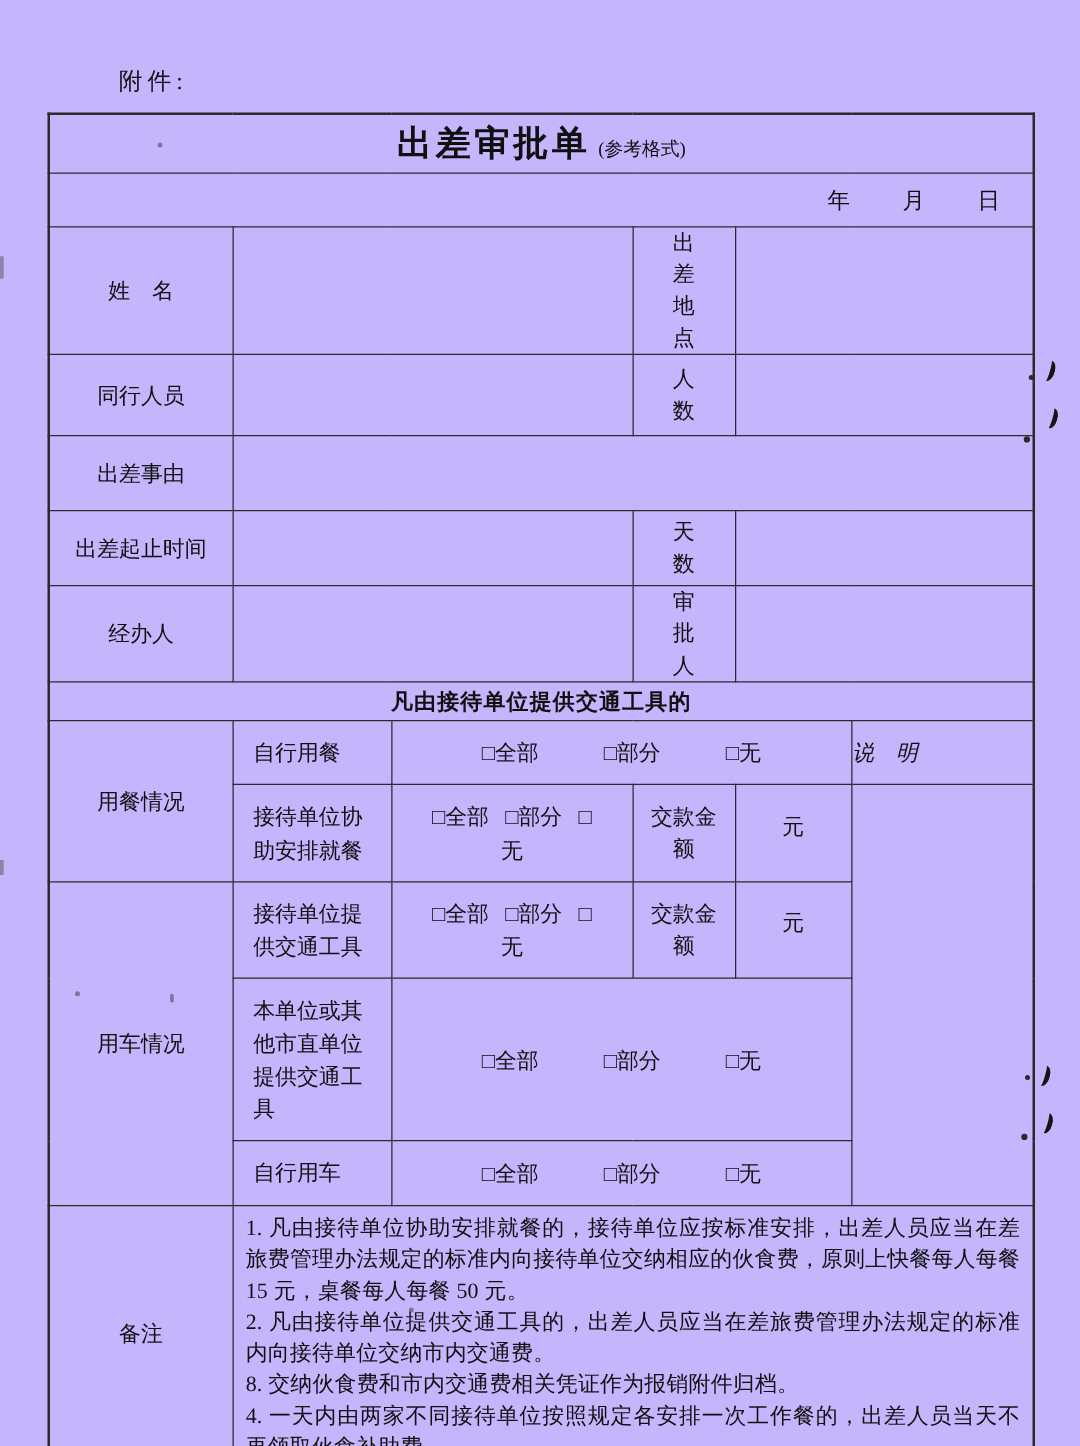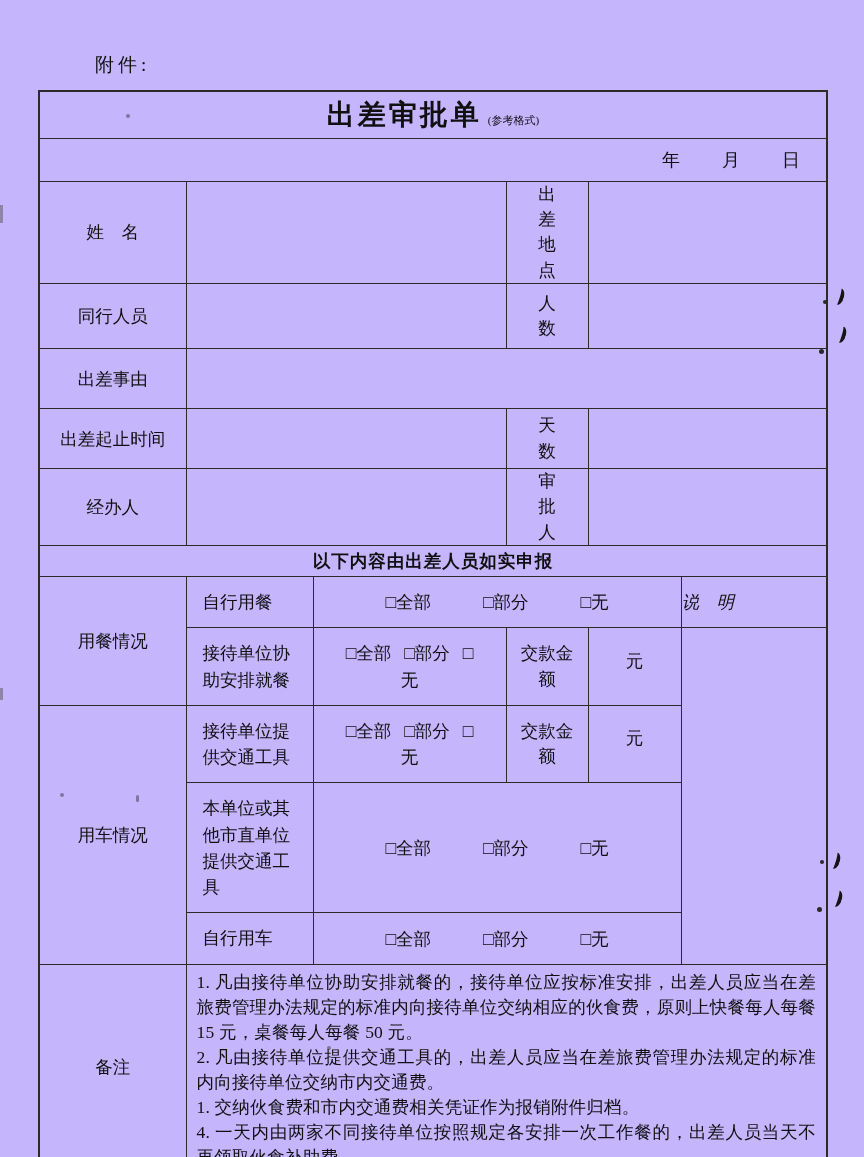--- a/index.html
+++ b/index.html
@@ -32,21 +32,21 @@
   tr.r-m1     td { height:46px; }
   tr.r-m2     td { height:64px; }
   tr.r-v1     td { height:63px; }
   tr.r-v2     td { height:93px; }
   tr.r-v3     td { height:40px; }
   tr.r-rem    td { height:204px; }
   tr.r-sig    td { height:48px;text-align:center; }
 
   td.title-cell { text-align:center; }
   .title { font-size:28px; font-weight:bold; letter-spacing:3px; }
-  .title-note { font-size:11px; margin-left:6px; }
+  .title-note { font-size:15px; margin-left:6px; }
 
   td.date-cell { }
   .date-line { display:flex; justify-content:flex-end; gap:42px; padding-right:26px; font-size:18px; }
 
   td.lbl { text-align:center; padding:0 10px; }
   td.lbl-narrow { text-align:center; padding:0 28px; line-height:1.45; }
   td.lbl-mid { text-align:left; padding:12px 16px; line-height:1.5; }
   td.val { }
   td.dhead { text-align:center; font-weight:bold; letter-spacing:1px; }
   td.note-head { text-align:left;font-style:italic; }
@@ -131,21 +131,21 @@
     </tr>
 
     <tr class="r-info5">
       <td class="lbl">经办人</td>
       <td colspan="2" class="val"></td>
       <td class="lbl-narrow">审批人</td>
       <td colspan="2" class="val"></td>
     </tr>
 
     <tr class="r-dhead">
-      <td colspan="6" class="dhead">以下内容由出差人员如实申报</td>
+      <td colspan="6" class="dhead">凡由接待单位提供交通工具的</td>
     </tr>
 
     <tr class="r-m1">
       <td rowspan="2" class="lbl">用餐情况</td>
       <td class="lbl-mid">自行用餐</td>
       <td colspan="3">
         <div class="opt-wide">
           <span>□全部</span>
           <span>□部分</span>
           <span>□无</span>
@@ -208,21 +208,21 @@
           <span>□无</span>
         </div>
       </td>
     </tr>
 
     <tr class="r-rem">
       <td class="lbl">备注</td>
       <td colspan="5" class="remarks-cell">
         <div class="remark-item">1. 凡由接待单位协助安排就餐的，接待单位应按标准安排，出差人员应当在差旅费管理办法规定的标准内向接待单位交纳相应的伙食费，原则上快餐每人每餐 15 元，桌餐每人每餐 50 元。</div>
         <div class="remark-item">2. 凡由接待单位提供交通工具的，出差人员应当在差旅费管理办法规定的标准内向接待单位交纳市内交通费。</div>
-        <div class="remark-item">1. 交纳伙食费和市内交通费相关凭证作为报销附件归档。</div>
+        <div class="remark-item">8. 交纳伙食费和市内交通费相关凭证作为报销附件归档。</div>
         <div class="remark-item">4. 一天内由两家不同接待单位按照规定各安排一次工作餐的，出差人员当天不再领取伙食补助费。</div>
       </td>
     </tr>
 
     <tr class="r-sig">
       <td colspan="6" class="sig-cell">
         <span class="sig-label">经办人签名:</span>
         <span class="sig-date">
           <span>年</span>
           <span>月</span>

